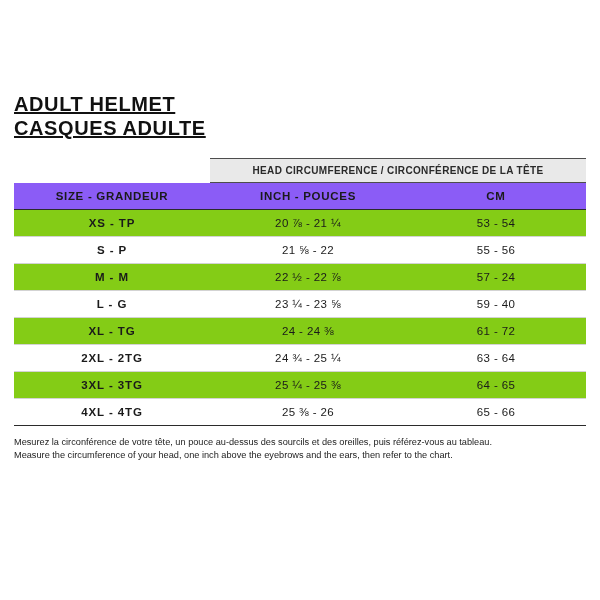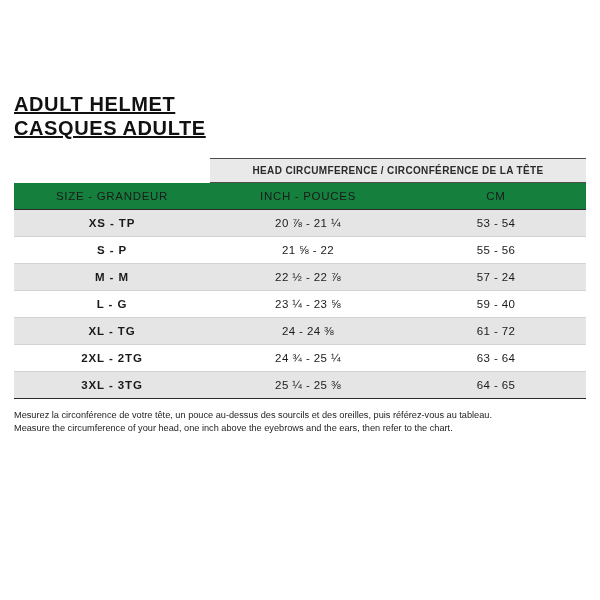--- a/index.html
+++ b/index.html
@@ -52,23 +52,23 @@
     border-top: 1px solid #4d4d4d;
     border-bottom: 1px solid #4d4d4d;
     text-align: center;
     font-size: 10px;
     letter-spacing: 0.35px;
     padding: 6px 4px;
     color: #2a2a2a;
     text-transform: uppercase;
   }
   .colhead th {
-    background: #15803d;
+    background: #8b5cf6;
     border-bottom: 1px solid #2b2b2b;
-    font-weight: normal;
+    font-weight: bold;
     font-size: 11.5px;
     letter-spacing: 0.7px;
     padding: 7px 4px;
     text-align: center;
     text-transform: uppercase;
   }
   .colhead th.first {
     text-align: center;
   }
   tbody td {
@@ -76,21 +76,21 @@
     padding: 7px 4px;
     text-align: center;
     font-size: 11.5px;
     letter-spacing: 0.4px;
   }
   tbody td.size {
     font-weight: bold;
     letter-spacing: 0.9px;
   }
   tbody tr.alt td {
-    background: #e5e5e5;
+    background: #84cc16;
   }
   tbody tr:last-child td {
     border-bottom: 1px solid #2b2b2b;
   }
   .notes {
     margin-top: 10px;
     font-size: 9.2px;
     line-height: 13px;
     color: #222222;
   }
@@ -154,20 +154,25 @@
       <tr>
         <td class="size">2XL - 2TG</td>
         <td>24 ¾ - 25 ¼</td>
         <td>63 - 64</td>
       </tr>
       <tr class="alt">
         <td class="size">3XL - 3TG</td>
         <td>25 ¼ - 25 ⅜</td>
         <td>64 - 65</td>
       </tr>
+      <tr>
+        <td class="size">4XL - 4TG</td>
+        <td>25 ⅜ - 26</td>
+        <td>65 - 66</td>
+      </tr>
     </tbody>
   </table>
 
   <div class="notes">
     <div>Mesurez la circonférence de votre tête, un pouce au-dessus des sourcils et des oreilles, puis référez-vous au tableau.</div>
     <div>Measure the circumference of your head, one inch above the eyebrows and the ears, then refer to the chart.</div>
   </div>
 
 </div>
 

